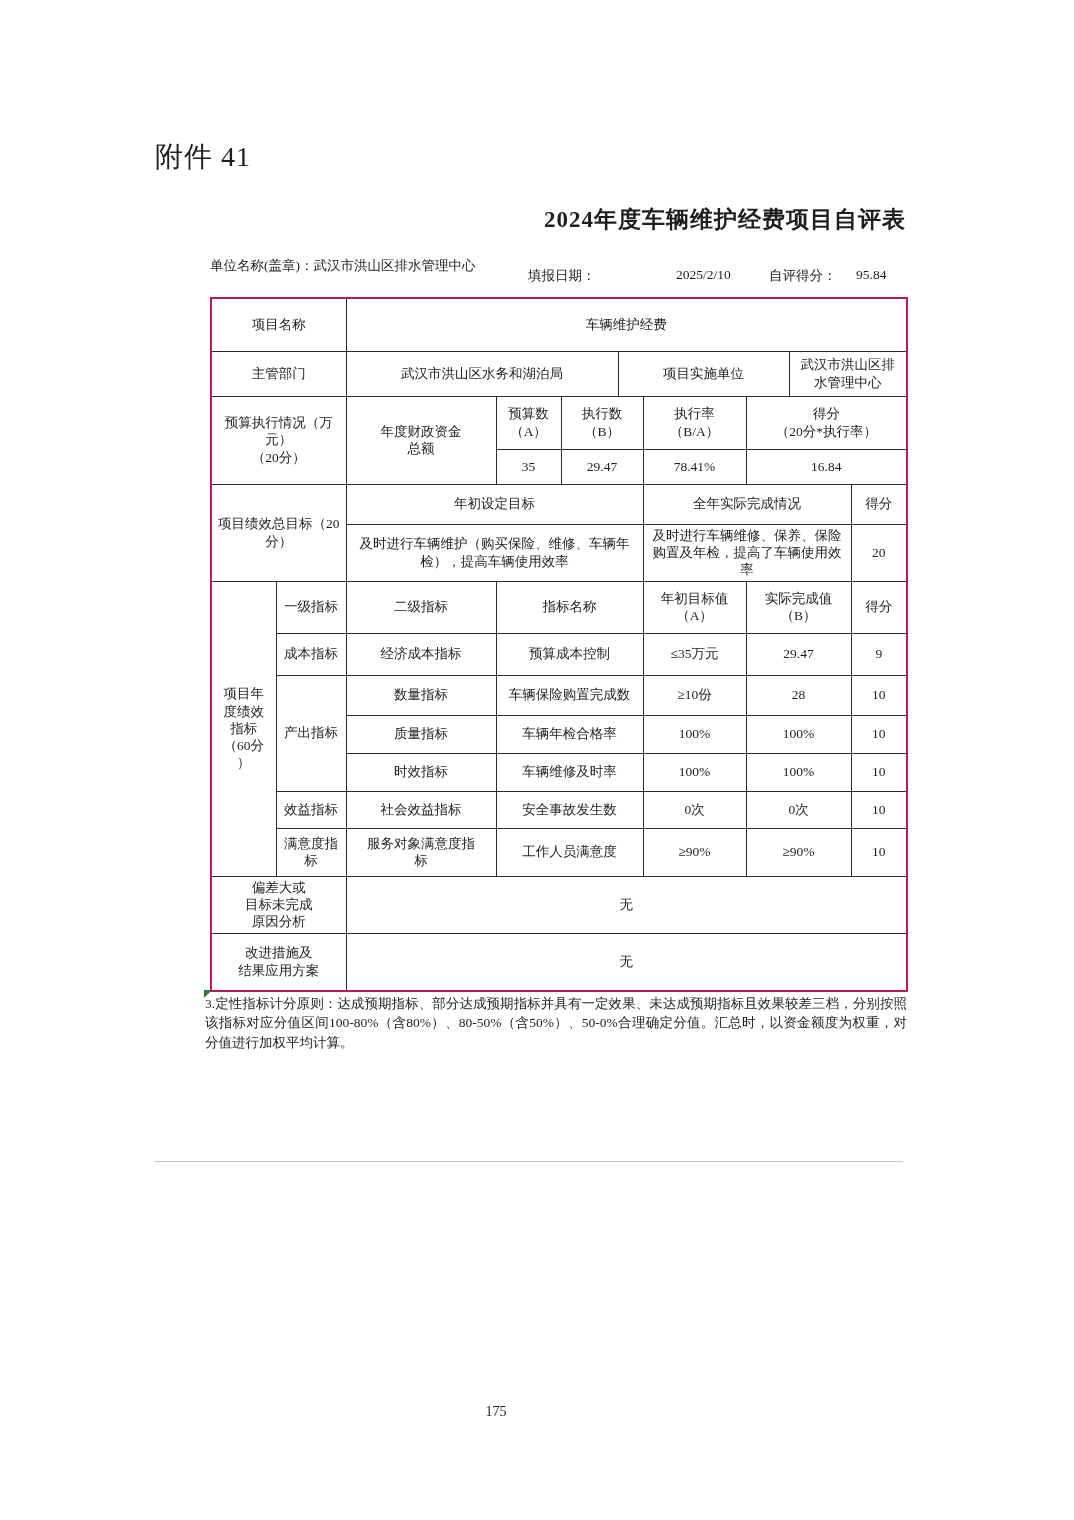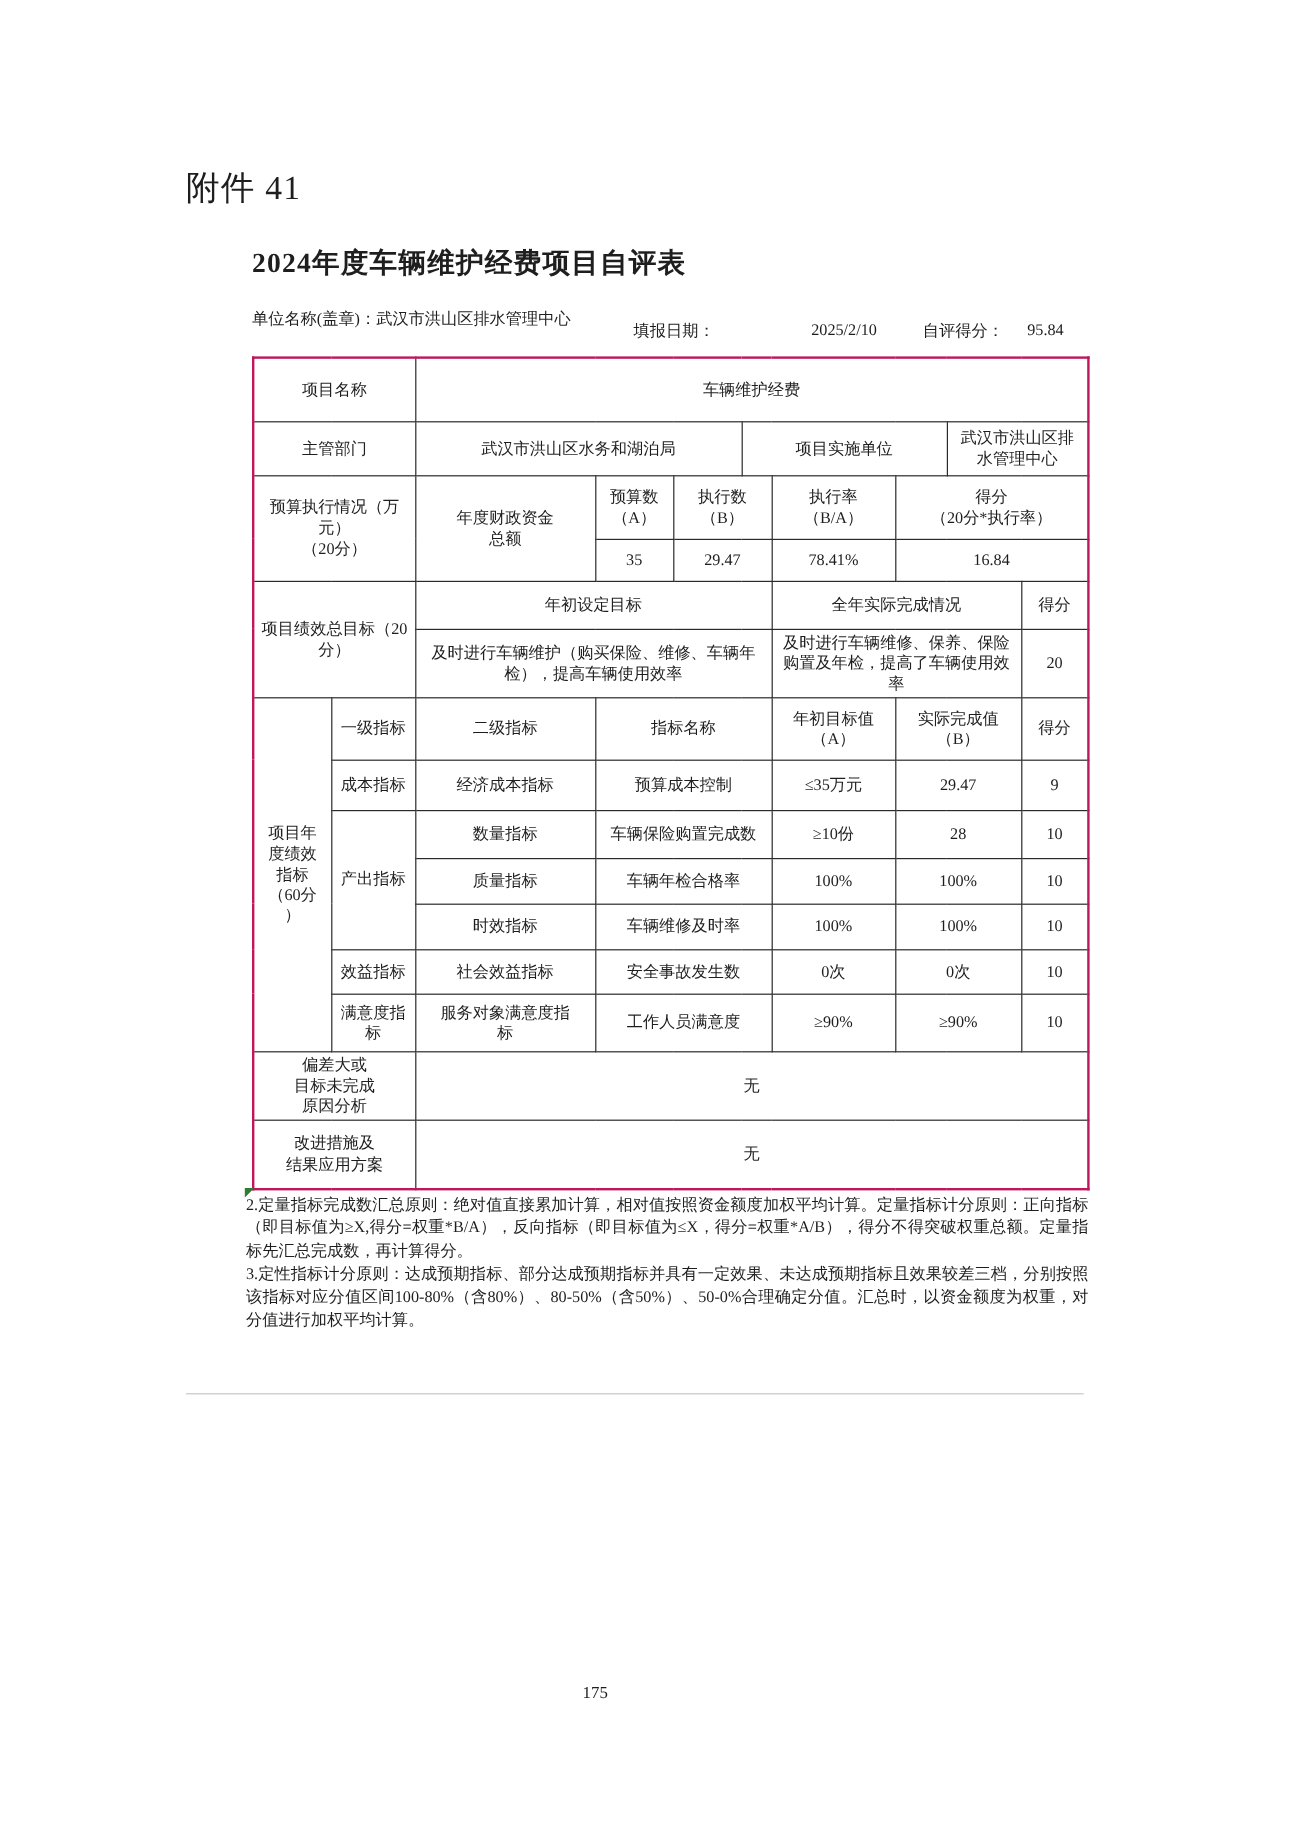--- a/index.html
+++ b/index.html
@@ -10,21 +10,21 @@
     color: #1e1e1e;
     position: relative;
     overflow: hidden;
   }
   .attachment {
     position: absolute; left: 155px; top: 138px;
     font-size: 28px; letter-spacing: 1px;
   }
   .doc-title {
     position: absolute; left: 210px; top: 204px; width: 696px;
-    text-align: left; font-size: 23px; font-weight: bold; letter-spacing: 1px;
+    text-align: right; font-size: 23px; font-weight: bold; letter-spacing: 1px;
   }
   .meta { position: absolute; left: 210px; top: 257px; width: 700px; height: 40px; font-size: 13.5px; }
   .meta .unit { position: absolute; left: 0; top: 0; width: 272px; line-height: 17px; }
   .meta .date-label  { position: absolute; left: 318px; top: 10px; }
   .meta .date-value  { position: absolute; left: 466px; top: 10px; }
   .meta .score-label { position: absolute; left: 559px; top: 10px; text-align: center; }
   .meta .score-value { position: absolute; left: 646px; top: 10px; }
 
   table.eval {
     position: absolute; left: 210px; top: 297px; width: 696px;
@@ -204,19 +204,18 @@
     <td colspan="2" class="pre">改进措施及
 结果应用方案</td>
     <td colspan="8">无</td>
   </tr>
 </tbody>
   </table>
 
 <div class="note-flag"></div>
 
 <div class="notes">
-  <div class="note-line">2.定量指标完成数汇总原则：绝对值直接累加计算，相对值按照资金额度加权平均计算。定量指标计分原则：正向指标（即目标值为≥X,得分=权重*B/A），反向指标（即目标值为≤X，得分=权重*A/B），得分不得突破权重总额。定量指标先汇总完成数，再计算得分。</div>
   <div class="note-line">3.定性指标计分原则：达成预期指标、部分达成预期指标并具有一定效果、未达成预期指标且效果较差三档，分别按照该指标对应分值区间100-80%（含80%）、80-50%（含50%）、50-0%合理确定分值。汇总时，以资金额度为权重，对分值进行加权平均计算。</div>
 </div>
 
 <div class="bottom-rule"></div>
 
 <div class="page-number">175</div>
 
 </body></html>

